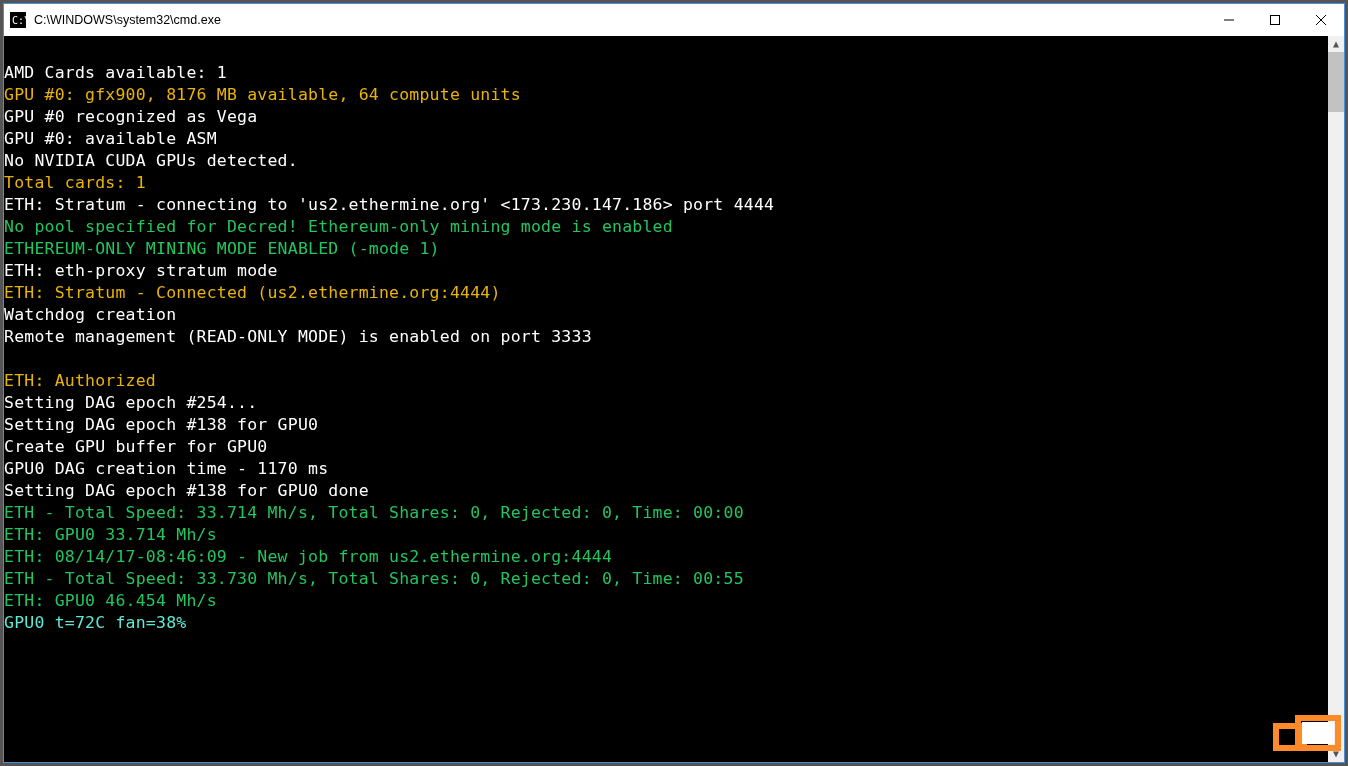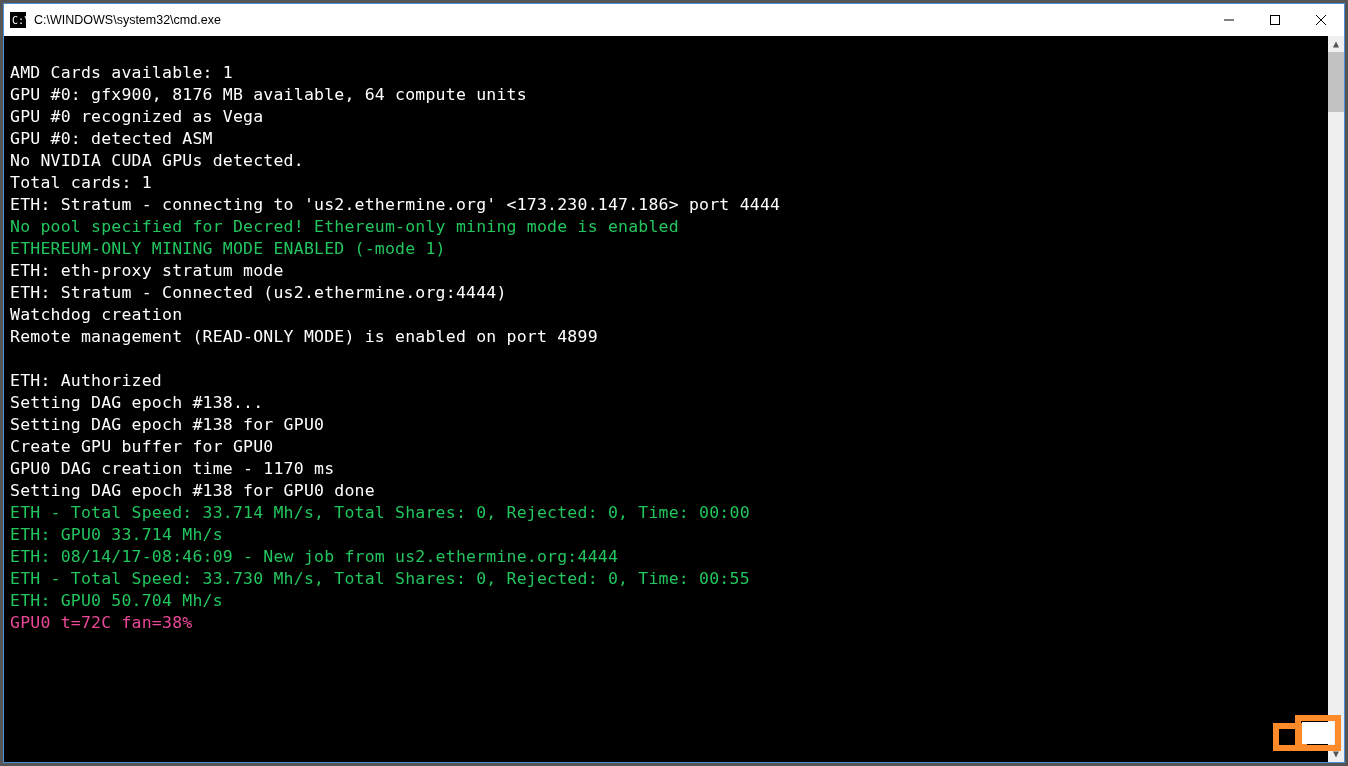--- a/index.html
+++ b/index.html
@@ -77,25 +77,25 @@
     position: absolute;
     right: 0;
     width: 16px; height: 16px;
     display:flex; align-items:center; justify-content:center;
     color:#555;
     font-size:10px;
   }
   .console .scroll-arrow.up { top:0; }
   .console .scroll-arrow.down { bottom:0; }
 
-  .line { white-space: pre; margin-left: 6px; }
+  .line { white-space: pre; }
   .white   { color: #ffffff; }
-  .green   { color: #ffffff; }
+  .green   { color: #eab308; }
   .cyan    { color: #22c55e; }
-  .magenta { color: #ec4899; }
+  .magenta { color: #5eead4; }
 
   .watermark {
     position: absolute;
     right: 6px;
     bottom: 6px;
     width: 74px;
     height: 46px;
     pointer-events: none;
   }
 </style>
@@ -129,42 +129,42 @@
       </svg>
     </div>
   </div>
 
   <div class="console">
     <div id="lines">
         <div class="line white">&nbsp;</div>
         <div class="line white">AMD Cards available: 1</div>
         <div class="line green">GPU #0: gfx900, 8176 MB available, 64 compute units</div>
         <div class="line white">GPU #0 recognized as Vega</div>
-        <div class="line white">GPU #0: detected ASM</div>
+        <div class="line white">GPU #0: available ASM</div>
         <div class="line white">No NVIDIA CUDA GPUs detected.</div>
         <div class="line green">Total cards: 1</div>
         <div class="line white">ETH: Stratum - connecting to 'us2.ethermine.org' &lt;173.230.147.186&gt; port 4444</div>
         <div class="line cyan">No pool specified for Decred! Ethereum-only mining mode is enabled</div>
         <div class="line cyan">ETHEREUM-ONLY MINING MODE ENABLED (-mode 1)</div>
         <div class="line white">ETH: eth-proxy stratum mode</div>
         <div class="line green">ETH: Stratum - Connected (us2.ethermine.org:4444)</div>
         <div class="line white">Watchdog creation</div>
-        <div class="line white">Remote management (READ-ONLY MODE) is enabled on port 4899</div>
+        <div class="line white">Remote management (READ-ONLY MODE) is enabled on port 3333</div>
         <div class="line white">&nbsp;</div>
         <div class="line green">ETH: Authorized</div>
-        <div class="line white">Setting DAG epoch #138...</div>
+        <div class="line white">Setting DAG epoch #254...</div>
         <div class="line white">Setting DAG epoch #138 for GPU0</div>
         <div class="line white">Create GPU buffer for GPU0</div>
         <div class="line white">GPU0 DAG creation time - 1170 ms</div>
         <div class="line white">Setting DAG epoch #138 for GPU0 done</div>
         <div class="line cyan">ETH - Total Speed: 33.714 Mh/s, Total Shares: 0, Rejected: 0, Time: 00:00</div>
         <div class="line cyan">ETH: GPU0 33.714 Mh/s</div>
         <div class="line cyan">ETH: 08/14/17-08:46:09 - New job from us2.ethermine.org:4444</div>
         <div class="line cyan">ETH - Total Speed: 33.730 Mh/s, Total Shares: 0, Rejected: 0, Time: 00:55</div>
-        <div class="line cyan">ETH: GPU0 50.704 Mh/s</div>
+        <div class="line cyan">ETH: GPU0 46.454 Mh/s</div>
         <div class="line magenta">GPU0 t=72C fan=38%</div>
       </div>
     <div class="scroll-track"></div>
     <div class="scroll-arrow up">▲</div>
     <div class="scroll-thumb"></div>
     <div class="scroll-arrow down">▼</div>
   </div>
 </div>
 
 <div class="watermark">

